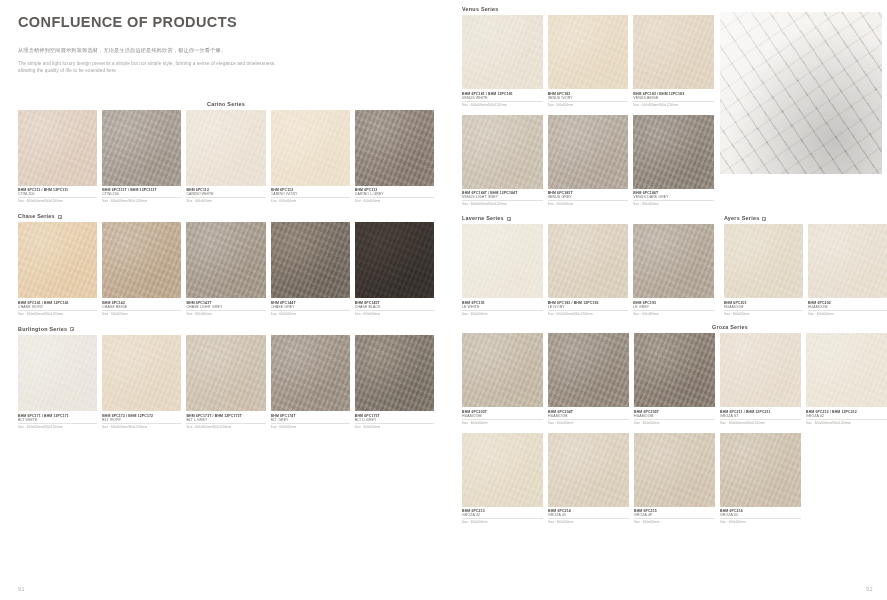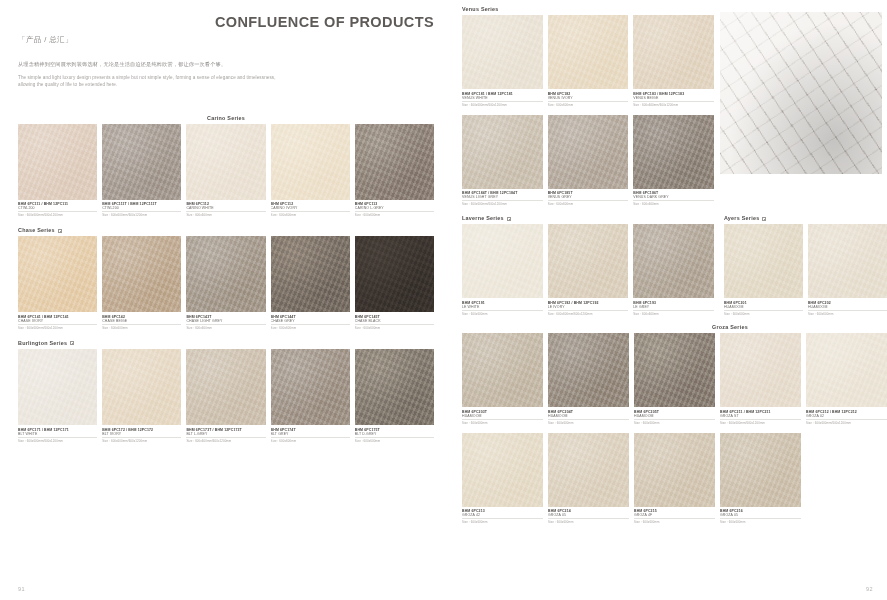--- a/index.html
+++ b/index.html
@@ -15,21 +15,21 @@
   .page-right { width: 435px; padding: 0 0 0 10px; }
   .gutter {
     position: absolute; left: 452px; top: 0; width: 1px; height: 600px;
     background: #f2f1ef;
   }
 
   
   .intro { padding-top: 14px; }
   .intro h1 {
     font-size: 14.5px; font-weight: 700; letter-spacing: .4px;
-    line-height: 1.18; color: #5d5a57; text-transform: uppercase; text-align: right;
+    line-height: 1.18; color: #5d5a57; text-transform: uppercase;
   }
   .intro .cn-title {
     margin-top: 4px; font-size: 7.5px; color: #8d8a86; letter-spacing: .4px;
   }
   .intro .body-cn {
     margin-top: 16px; font-size: 5.2px; color: #8a8784; line-height: 1.5;
     letter-spacing: .15px;
   }
   .intro .body-en {
     margin-top: 5px; font-size: 4.6px; color: #a5a29f; line-height: 1.62;
@@ -115,21 +115,20 @@
 </style>
 </head>
 <body>
 
 <div class="spread">
 
   <div class="page page-left">
 
     <div class="intro">
       <h1>CONFLUENCE OF PRODUCTS</h1>
-      <div class="cn-title">「产品 / 总汇」</div>
       <div class="body-cn">从理念精神到空间展示到装饰选材，无论是生活自迫还是纯粹欣赏，都让你一次看个够。</div>
       <div class="body-en">The simple and light luxury design presents a simple but not simple style, forming a sense of elegance and timelessness, allowing the quality of life to be extended here.</div>
     </div>
 
     <div class="series" style="margin-top:26px;">
       <div class="series-head" style="justify-content:center;">
         <span>Carino Series</span>
       </div>
       <div class="row">
         <div class="cell">

